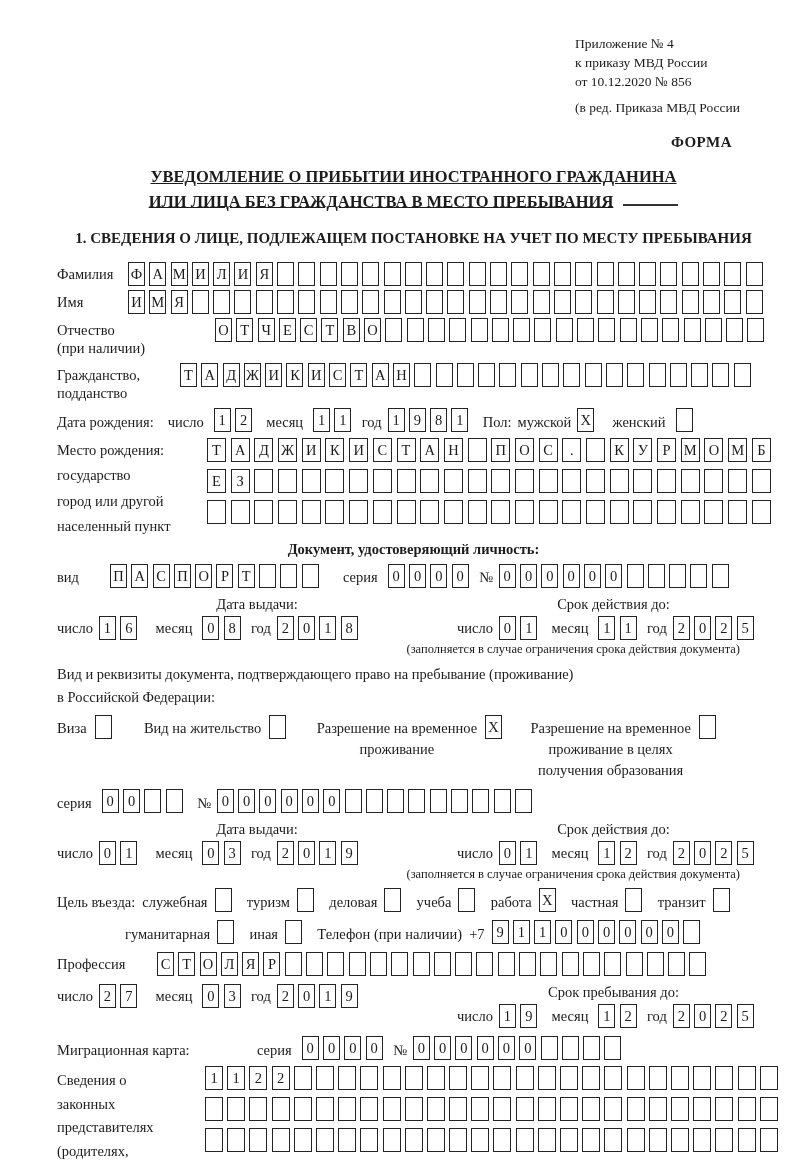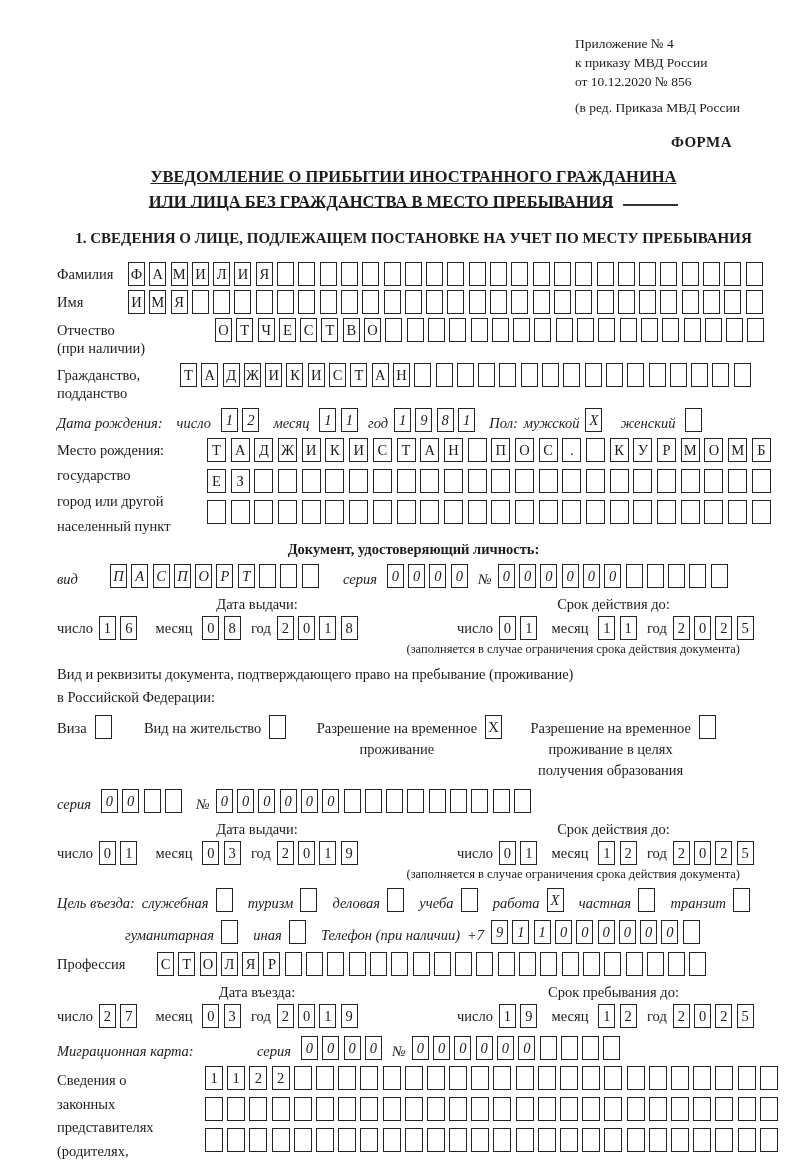--- a/index.html
+++ b/index.html
@@ -34,21 +34,21 @@
   }
   .wide .cell{width:19px;margin-right:4.7px;}
   .xwide .cell{width:18px;margin-right:4.2px;}
 
   
   .f-row{display:flex;align-items:flex-start;margin-bottom:4px;}
   .f-label{flex:none;padding-top:3px;}
   .w71{width:71px;}  .w158{width:158px;} .w123{width:123px;} .w150{width:150px;}  .w100{width:100px;} .w148{width:148px;}
   .sub-label{font-size:14.5px;margin:-2px 0 6px 0;}
 
-  .inline-row{display:flex;align-items:flex-end;margin-bottom:4px;font-style:italic;}
+  .inline-row{display:flex;align-items:center;margin-bottom:4px;}
   .inline-row .lbl{padding-top:3px;}
   .gap6{margin-right:6px;} .gap10{margin-right:10px;} .gap14{margin-right:14px;}
   .gap20{margin-right:20px;}
 
   
   .multi .cells{margin-bottom:7px;}
 
   
   .date-pair{display:flex;margin-top:8px;}
   .dg-left{flex:0 0 400px;}
@@ -635,21 +635,20 @@
         <span class="cell"></span>
         <span class="cell"></span>
         <span class="cell"></span>
         <span class="cell"></span>
         <span class="cell"></span>
       </div>
   </div>
 
   <div class="date-pair">
     <div class="dg-left">
-      <div class="dg-title">Дата въезда:</div>
       <div class="dg-row">
         <span class="lbl gap6">число</span>
         <span class="cells gap14">
             <span class="cell">2</span>
             <span class="cell">7</span>
           </span>
         <span class="lbl gap10">месяц</span>
         <span class="cells gap6">
             <span class="cell">0</span>
             <span class="cell">3</span>

